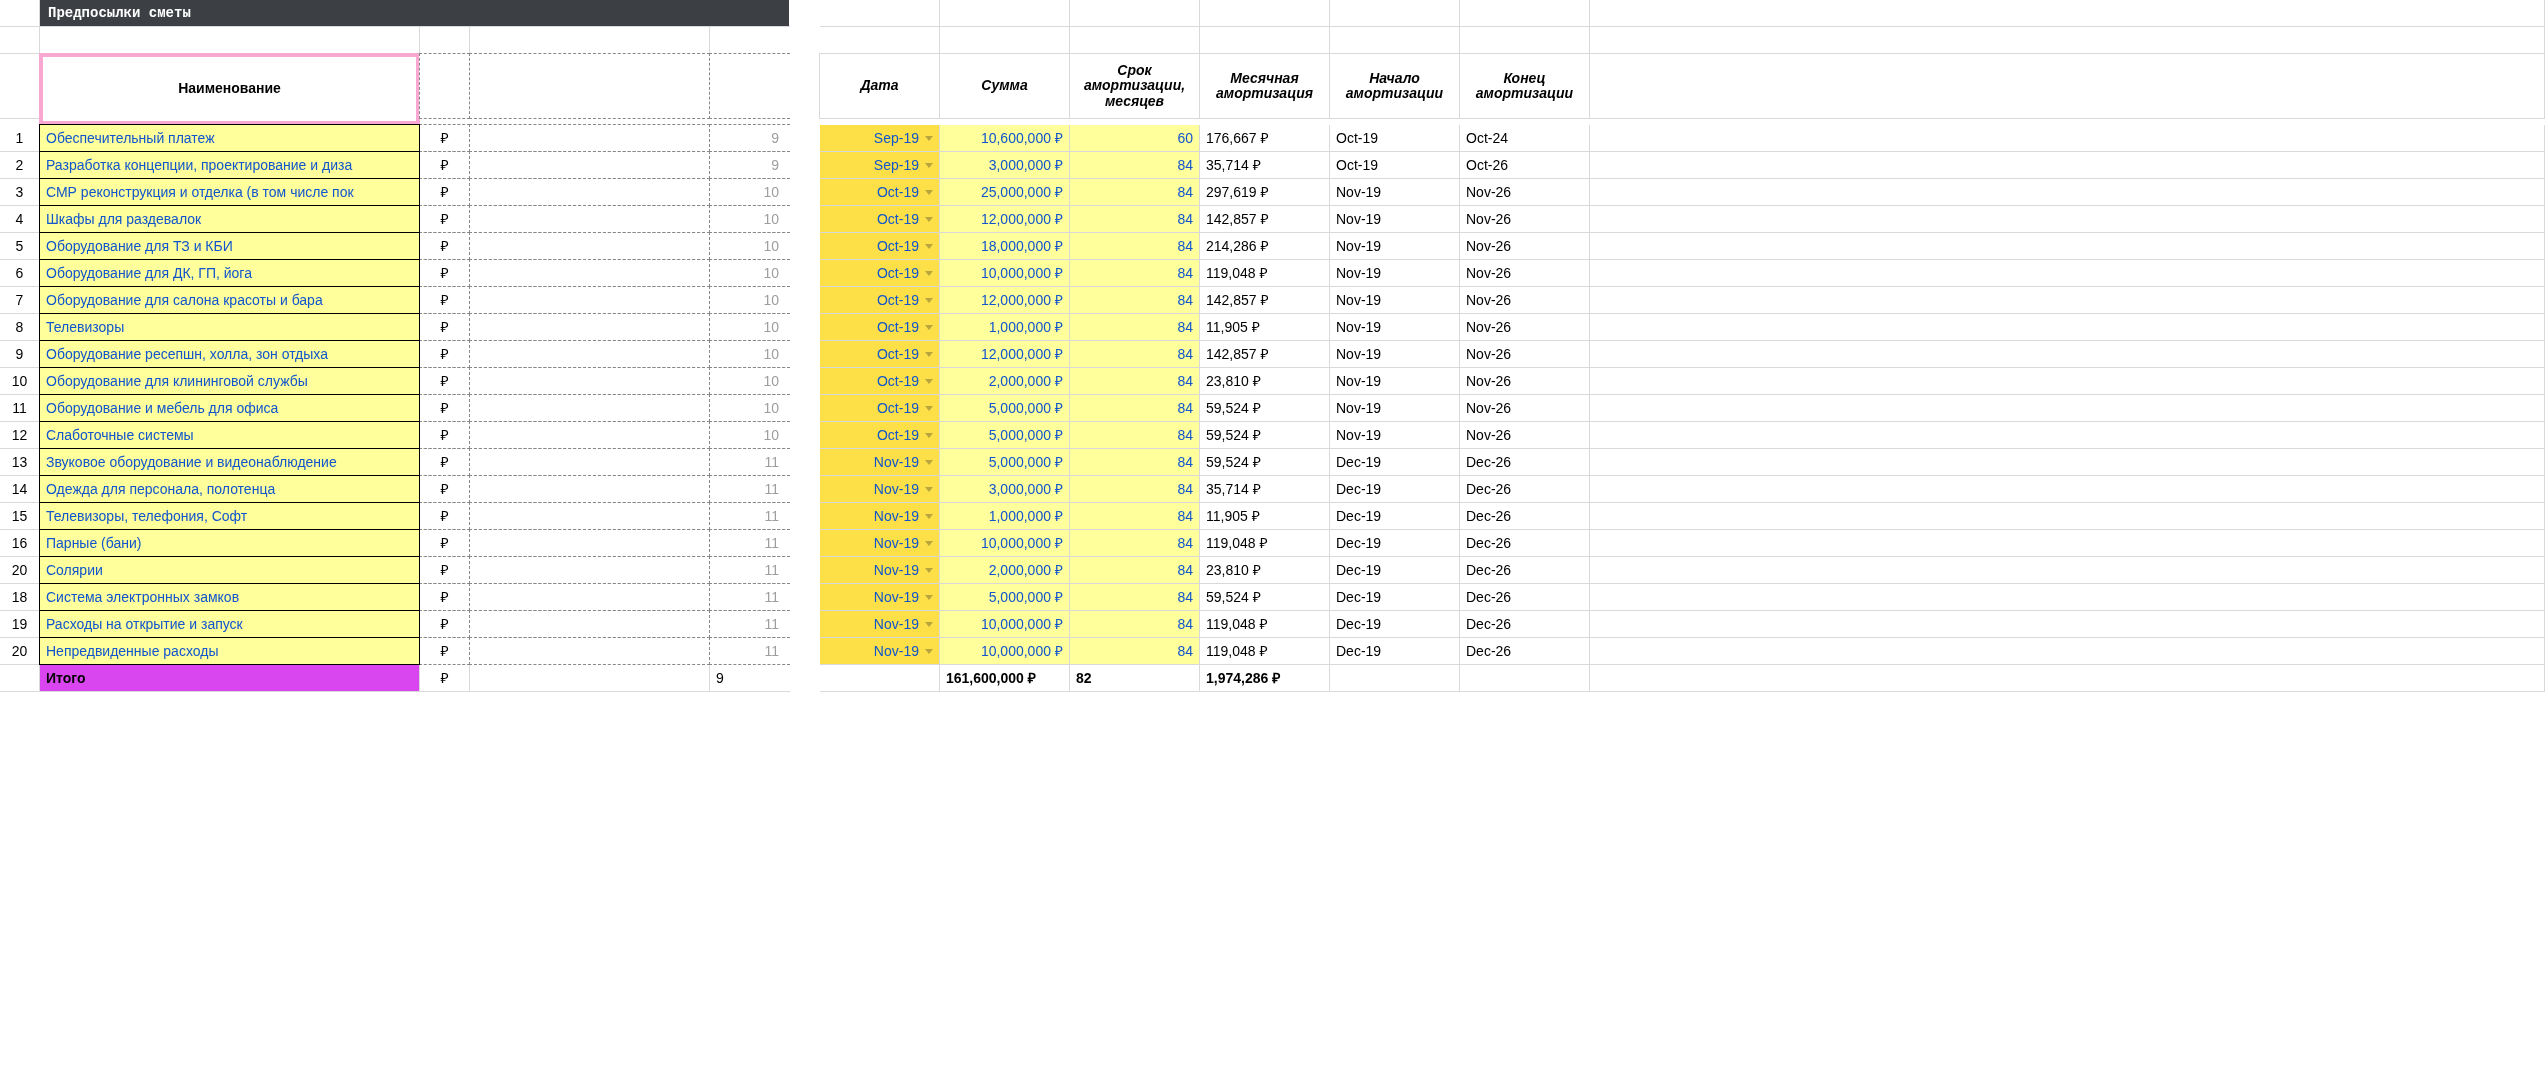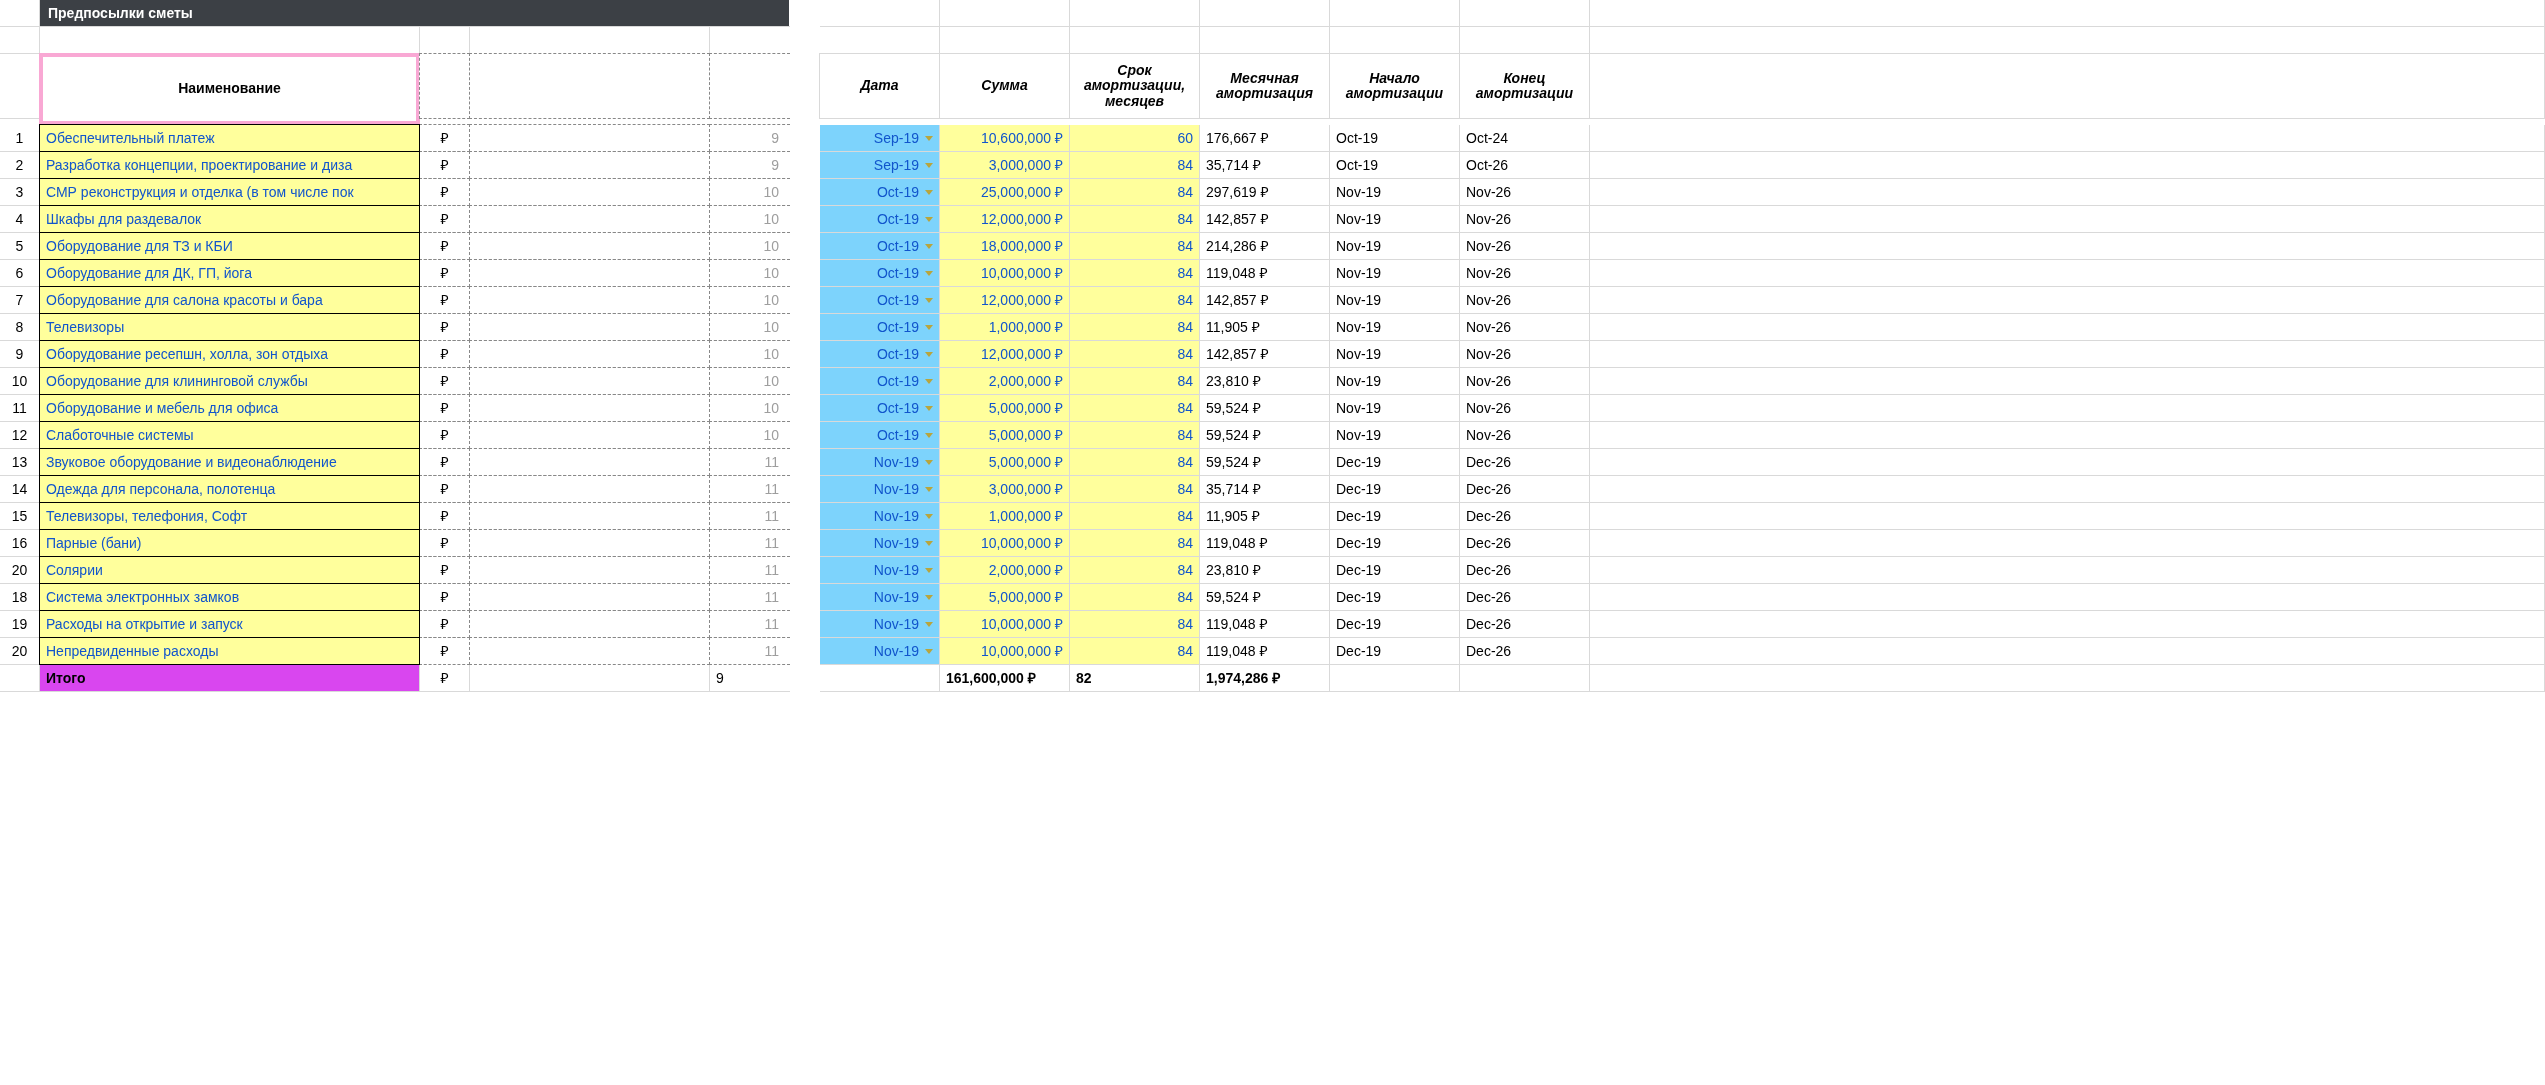--- a/index.html
+++ b/index.html
@@ -34,20 +34,21 @@
     align-items: center;
     justify-content: center;
     line-height: 1.1;
     white-space: normal;
   }
   .title-bar {
     background: #3c4045;
     color: #fff;
     font-weight: 700;
     padding-left: 8px;
+    font-family: Liberation Mono, monospace;
   }
   .rownum {
     text-align: center;
     color: #000;
     background: #fff;
   }
   .name {
     color: #1155cc;
     background: #ffff9c;
     border: 1px solid #000;
@@ -67,21 +68,21 @@
     text-align: right;
     color: #9e9e9e;
     border: 1px dashed #888;
     margin: -1px 0 0 -1px;
     padding-right: 10px;
   }
   .gap {
     border: none;
   }
   .date {
-    background: #7dd3fc;
+    background: #fde047;
     color: #1155cc;
     text-align: right;
     position: relative;
     padding-right: 20px;
   }
   .date .tri {
     position: absolute;
     right: 6px;
     top: 50%;
     margin-top: -2px;

